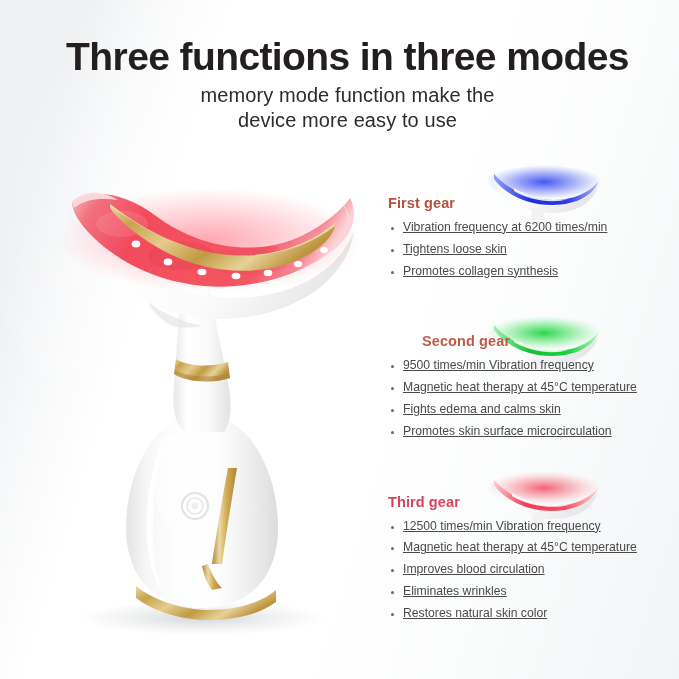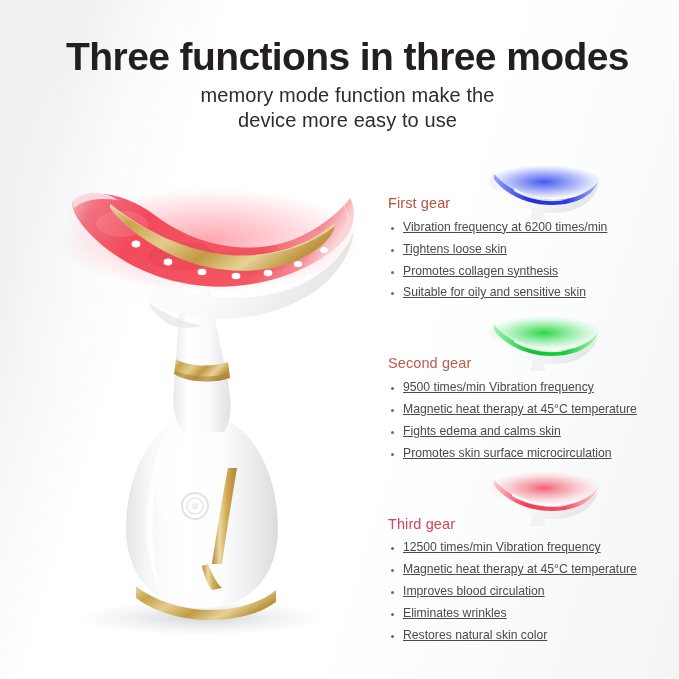--- a/index.html
+++ b/index.html
@@ -38,25 +38,25 @@
   .subtitle{
     margin:6px 0 0 0;font-size:20px;font-weight:300;color:#2c2c2c;
     line-height:1.24;letter-spacing:.1px;
   }
   .subtitle span{display:block;}
 
   
   .modes{position:absolute;left:388px;top:196px;width:280px;z-index:6;}
   .mode{position:relative;margin-bottom:18px;}
   .mode-head{
-    font-size:14.5px;font-weight:normal;letter-spacing:.1px;
+    font-size:14.5px;font-weight:bold;letter-spacing:.1px;
     margin:0 0 5px 0;line-height:1.1;
   }
   .m1 .mode-head{color:#b5513f;}
-  .m2 .mode-head{color:#bf5a49;}
+  .m2 .mode-head{color:#bf5a49;margin-left:34px;}
   .m3 .mode-head{color:#d6445c;}
   .mode ul{list-style:none;margin:0;padding:0;}
   .mode li{
     position:relative;padding-left:15px;
     font-size:12.2px;color:#4a4a4a;line-height:1.79;
     white-space:nowrap;
     text-decoration:underline;
   }
   .mode li:before{
     content:"";position:absolute;left:3px;top:10px;
@@ -327,21 +327,20 @@
   </div>
 
   <div class="modes">
 
     <div class="mode m1">
       <p class="mode-head">First gear</p>
       <ul>
         <li>Vibration frequency at 6200 times/min</li>
         <li>Tightens loose skin</li>
         <li>Promotes collagen synthesis</li>
-        <li>Suitable for oily and sensitive skin</li>
       </ul>
     </div>
 
     <div class="mode m2" style="margin-top:52px;">
       <p class="mode-head">Second gear</p>
       <ul>
         <li>9500 times/min Vibration frequency</li>
         <li>Magnetic heat therapy at 45°C temperature</li>
         <li>Fights edema and calms skin</li>
         <li>Promotes skin surface microcirculation</li>

